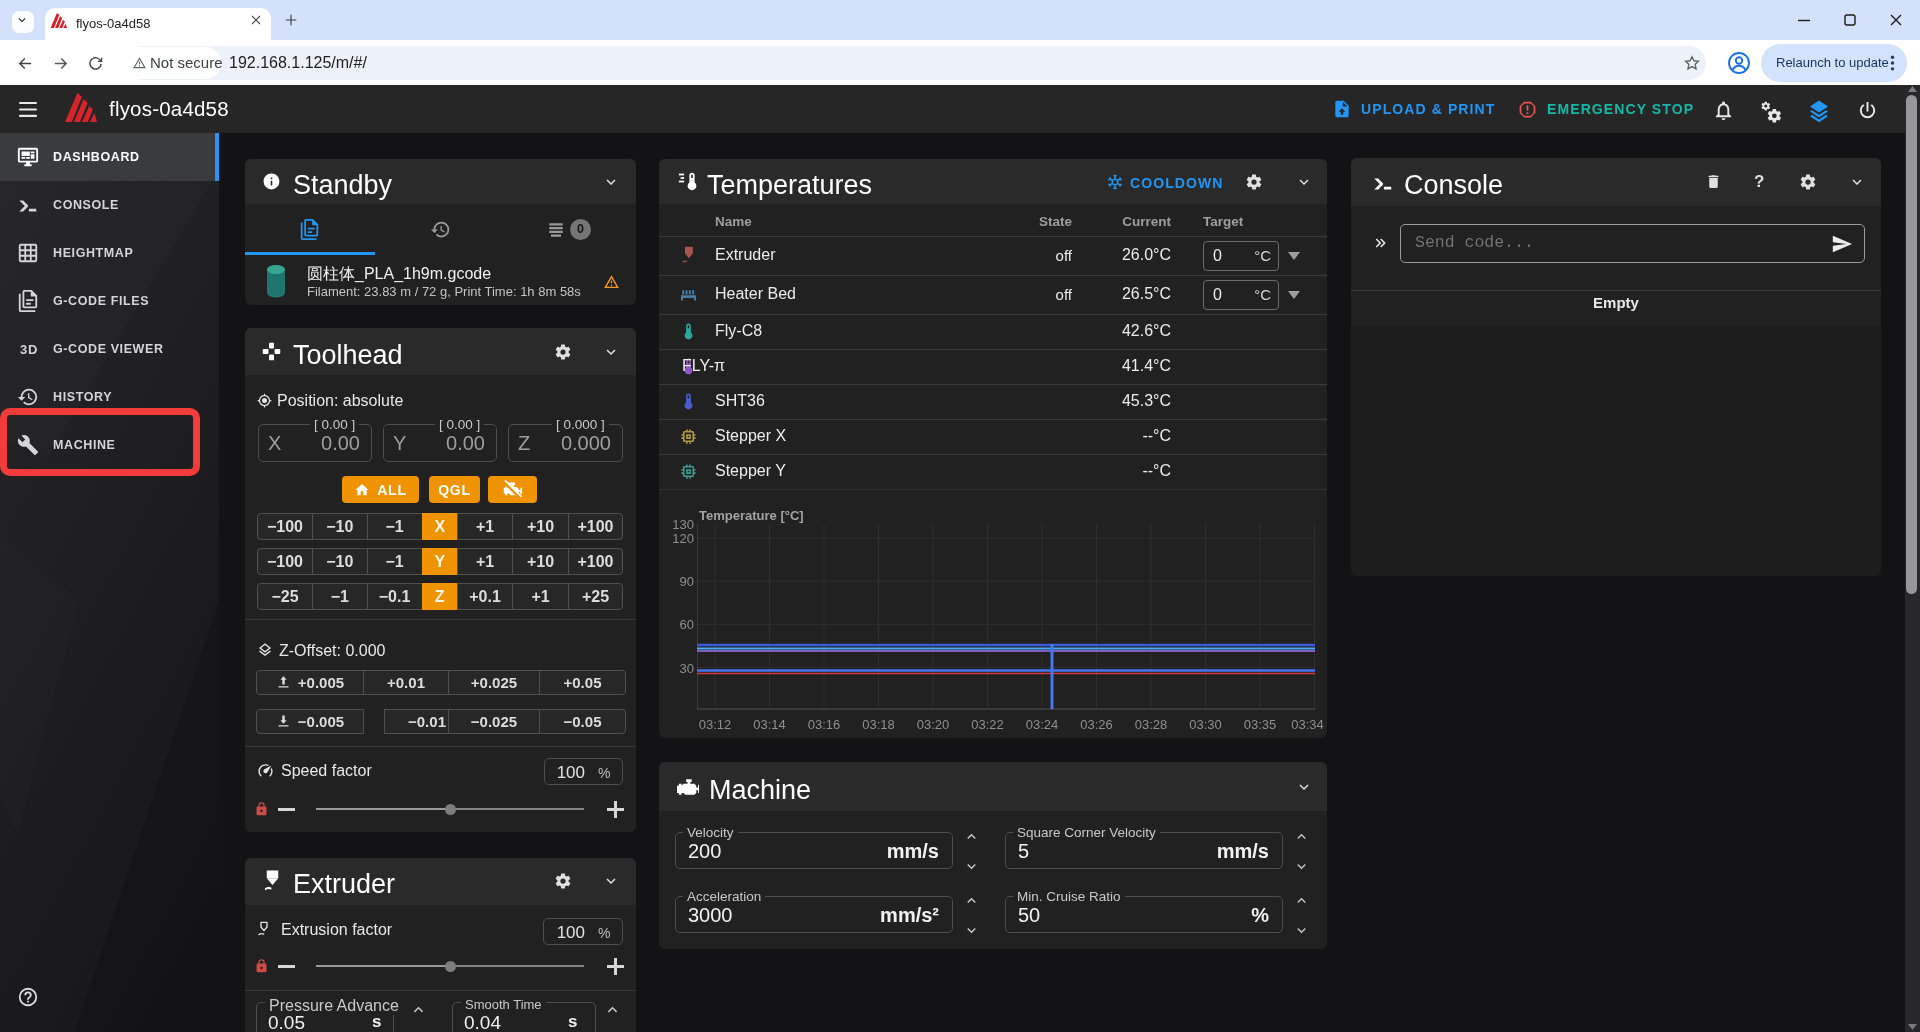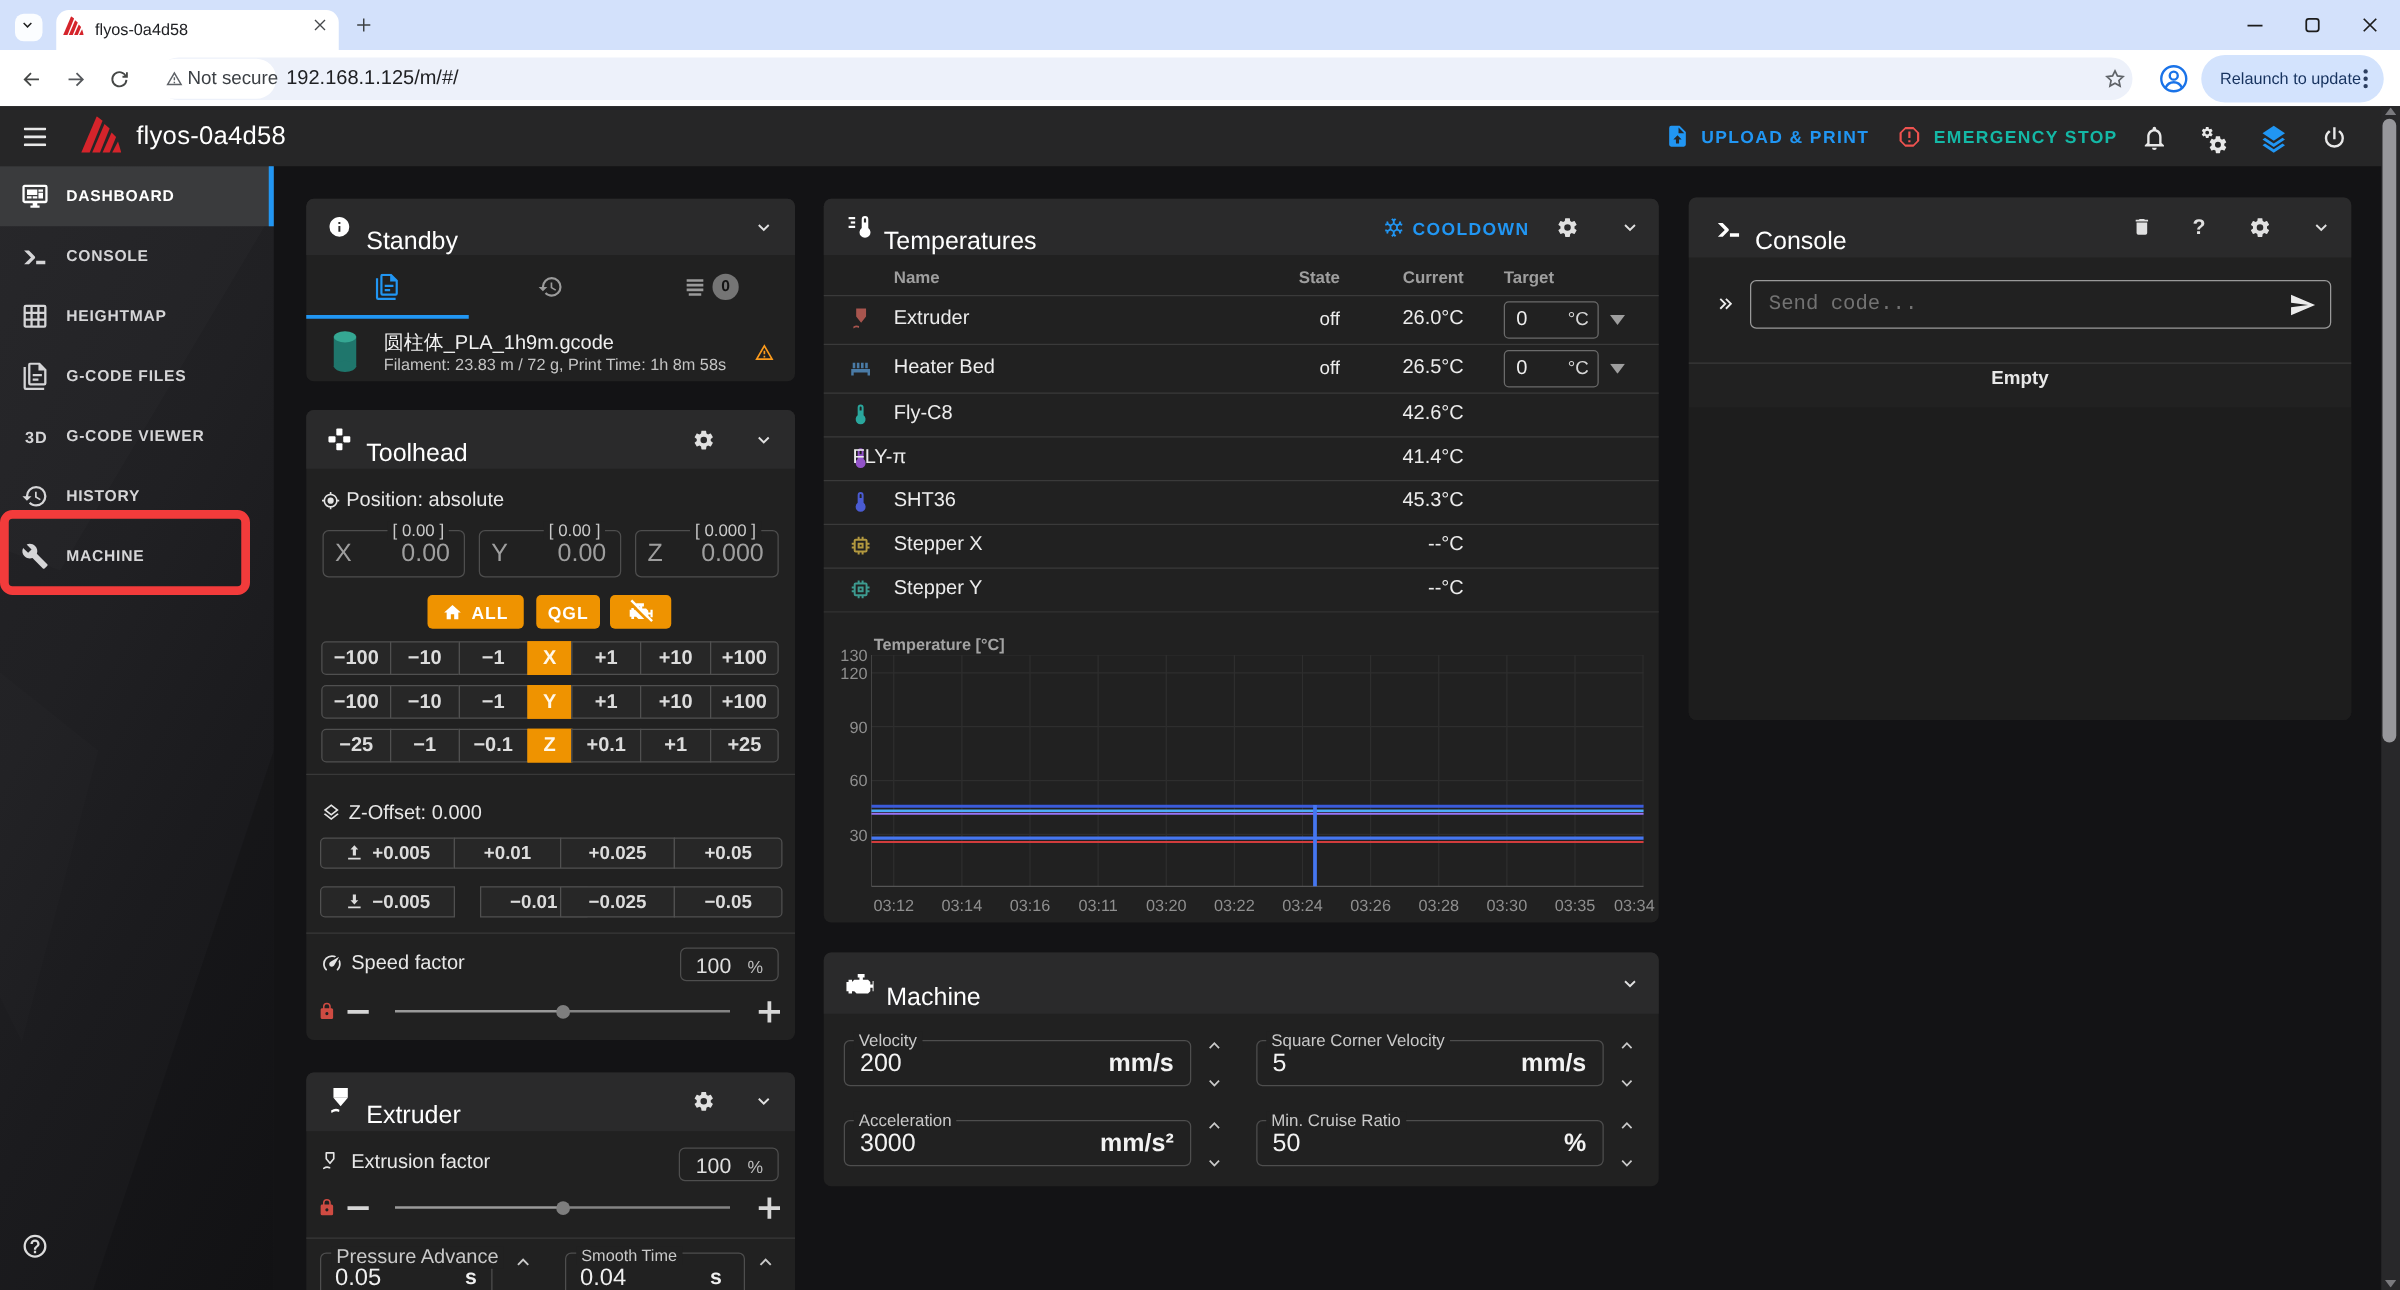--- a/index.html
+++ b/index.html
@@ -28,21 +28,21 @@
 .sitem { position:absolute; left:0; width:219px; height:48px; display:flex; align-items:center; color:#d5d5d7; font-size:12.5px; font-weight:700; letter-spacing:.6px; }
 .sitem svg { position:absolute; left:17px; }
 .sitem span { position:absolute; left:53px; }
 .sactive { background:#3a3b3d; color:#fff; }
 .sbar { position:absolute; left:215px; width:4px; height:48px; background:#2196f3; }
 #redrect { left:0px; top:408px; width:200px; height:68px; border:7px solid #f23b3b; border-radius:10px; }
 
 
 .card { position:absolute; background:#212121; border-radius:6px; }
 .chead { position:absolute; left:0; top:0; width:100%; background:#2a2a2b; border-radius:6px 6px 0 0; }
-.ctitle { position:absolute; color:#fff; font-size:20px; font-weight:400;margin-top:12px; }
+.ctitle { position:absolute; color:#fff; font-size:27px; font-weight:400; }
 .divider { position:absolute; height:1px; background:#383838; }
 
 
 .obox { position:absolute; border:1px solid #4e4e4e; border-radius:5px; }
 .flabel { position:absolute; font-size:13.5px; color:#c9c9c9; background:#212121; padding:0 4px; white-space:nowrap; }
 
 
 .jbtn { position:absolute; border:1px solid #505050; background:#272727; color:#dcdcdc; font-weight:700; font-size:16px; display:flex; align-items:center; justify-content:center; }
 .jorange { background:#ef9300; border-color:#ef9300; color:#fff7e8; }
 .obtn { position:absolute; background:#ef9300; border-radius:4px; color:#fff; font-weight:700; font-size:14px; letter-spacing:.8px; display:flex; align-items:center; justify-content:center; gap:7px; }
@@ -558,21 +558,21 @@
       <line x1="0" x2="618" y1="121" y2="121" stroke="#3b5bdb" stroke-width="2.5"></line>
       <line x1="0" x2="618" y1="124.5" y2="124.5" stroke="#4dabf7" stroke-width="2"></line>
       <line x1="0" x2="618" y1="127" y2="127" stroke="#9775fa" stroke-width="1.6"></line>
       <line x1="0" x2="618" y1="146.5" y2="146.5" stroke="#4576f0" stroke-width="2.5"></line>
       <line x1="0" x2="618" y1="149.5" y2="149.5" stroke="#d23c3c" stroke-width="1.6"></line>
       <line x1="355" x2="355" y1="120" y2="185" stroke="#4576f0" stroke-width="3"></line>
     </svg>
     <span class="glabel" style="left:715px;top:717px;transform:translateX(-50%);font-size:13px">03:12</span>
     <span class="glabel" style="left:769.5px;top:717px;transform:translateX(-50%);font-size:13px">03:14</span>
     <span class="glabel" style="left:824px;top:717px;transform:translateX(-50%);font-size:13px">03:16</span>
-    <span class="glabel" style="left:878.5px;top:717px;transform:translateX(-50%);font-size:13px">03:11</span>
+    <span class="glabel" style="left:878.5px;top:717px;transform:translateX(-50%);font-size:13px">03:18</span>
     <span class="glabel" style="left:933px;top:717px;transform:translateX(-50%);font-size:13px">03:20</span>
     <span class="glabel" style="left:987.5px;top:717px;transform:translateX(-50%);font-size:13px">03:22</span>
     <span class="glabel" style="left:1042px;top:717px;transform:translateX(-50%);font-size:13px">03:24</span>
     <span class="glabel" style="left:1096.5px;top:717px;transform:translateX(-50%);font-size:13px">03:26</span>
     <span class="glabel" style="left:1151px;top:717px;transform:translateX(-50%);font-size:13px">03:28</span>
     <span class="glabel" style="left:1205.5px;top:717px;transform:translateX(-50%);font-size:13px">03:30</span>
     <span class="glabel" style="left:1260px;top:717px;transform:translateX(-50%);font-size:13px">03:35</span>
     <span class="glabel" style="left:1307.5px;top:717px;transform:translateX(-50%);font-size:13px">03:34</span>
   </div>
 

